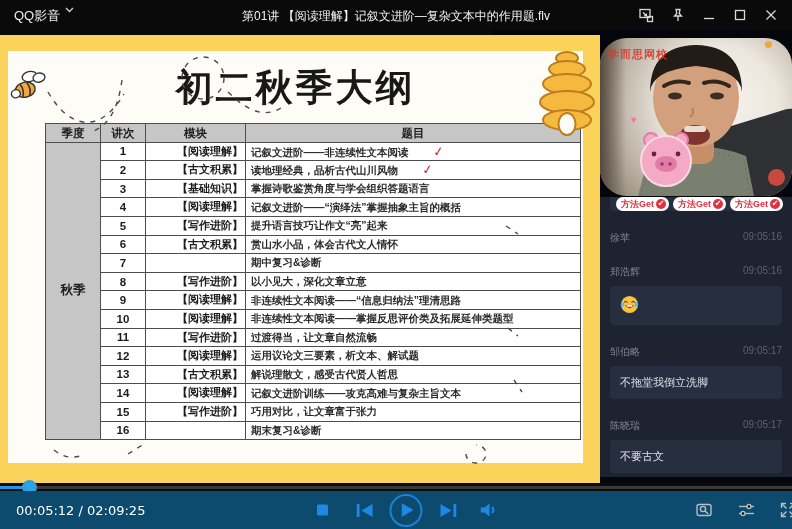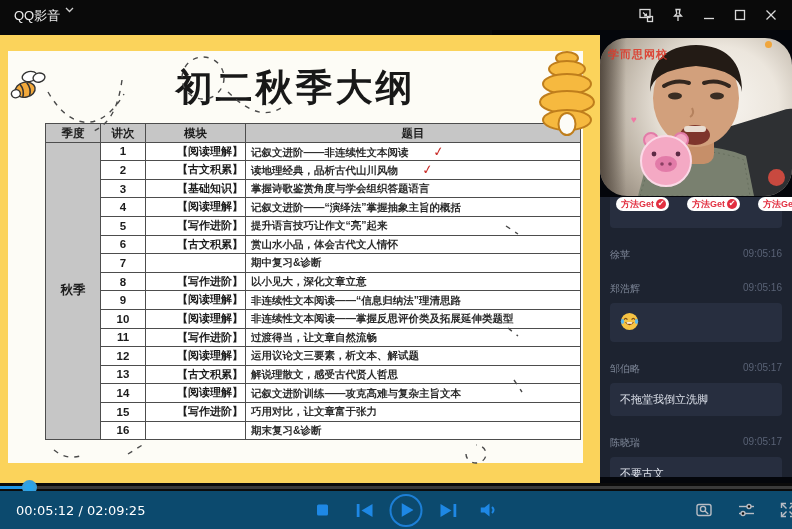--- a/index.html
+++ b/index.html
@@ -45,21 +45,21 @@
           border-radius:14px;transform:rotate(-17deg);}
   .watermark{position:absolute;left:8px;top:9px;font-size:11px;font-weight:bold;color:#dd3a2b;opacity:.9;letter-spacing:1px;}
   .red-dot{position:absolute;right:7px;bottom:10px;width:17px;height:17px;border-radius:50%;background:#c8493f;filter:blur(.5px);}
   .orange-dot{position:absolute;right:20px;top:3px;width:7px;height:7px;border-radius:50%;background:#f0a63d;}
   .heart{position:absolute;left:31px;top:76px;font-size:10px;color:#f078a4;}
   .pig-sticker{position:absolute;left:38px;top:90px;}
 
   .chat{position:absolute;left:0;top:167px;width:192px;height:280px;background:#1d2330;
         padding:0 10px;box-sizing:border-box;overflow:hidden;}
   .bubble{margin-top:7px;background:#272e3f;border-radius:4px;padding:9px 10px;font-size:11px;color:#dde1ea;}
-  .pills-bubble{margin-top:-10px;border-radius:4px;background:#272e3f;padding:10px 6px 17px 6px;display:flex;gap:18px;}
+  .pills-bubble{margin-top:-10px;border-radius:4px;background:#272e3f;padding:10px 6px 0 6px;display:flex;gap:4px;}
   .pill{background:#fff;border-radius:8px;height:14px;display:flex;align-items:center;gap:2px;
         padding:0 3px 0 5px;font-size:9px;font-weight:bold;color:#e23041;white-space:nowrap;}
   .pill-check{width:10px;height:10px;border-radius:50%;background:#e23041;color:#fff;font-size:8px;
         line-height:10px;text-align:center;display:inline-block;}
   .msg-head{display:flex;justify-content:space-between;margin-top:20px;font-size:10px;}
   .msg-name{color:#7e8798;}
   .msg-time{color:#596275;}
 
   
   .progress-row{position:absolute;top:483px;left:0;width:792px;height:8px;background:#0b0b0b;cursor:pointer;}
@@ -83,20 +83,21 @@
 
 <div class="window">
 
   <div class="titlebar">
     <div class="app-name">
       <span>QQ影音</span>
       <svg width="9" height="6" viewBox="0 0 9 6">
         <polyline points="1,1 4.5,4.5 8,1" fill="none" stroke="#cfcfcf" stroke-width="1.3"></polyline>
       </svg>
     </div>
+    <div class="video-title">第01讲 【阅读理解】记叙文进阶—复杂文本中的作用题.flv</div>
     <div class="tb-buttons">
       <div class="tb-btn">
         <svg width="15" height="15" viewBox="0 0 15 15">
           <rect x="1" y="1.5" width="10" height="8"></rect>
           <rect x="8.5" y="8.5" width="5" height="5"></rect>
           <path d="M4 4.5 l3.4 3.4 M7.4 5.4 v2.5 h-2.5"></path>
         </svg>
       </div>
       <div class="tb-btn">
         <svg width="14" height="15" viewBox="0 0 14 15">

